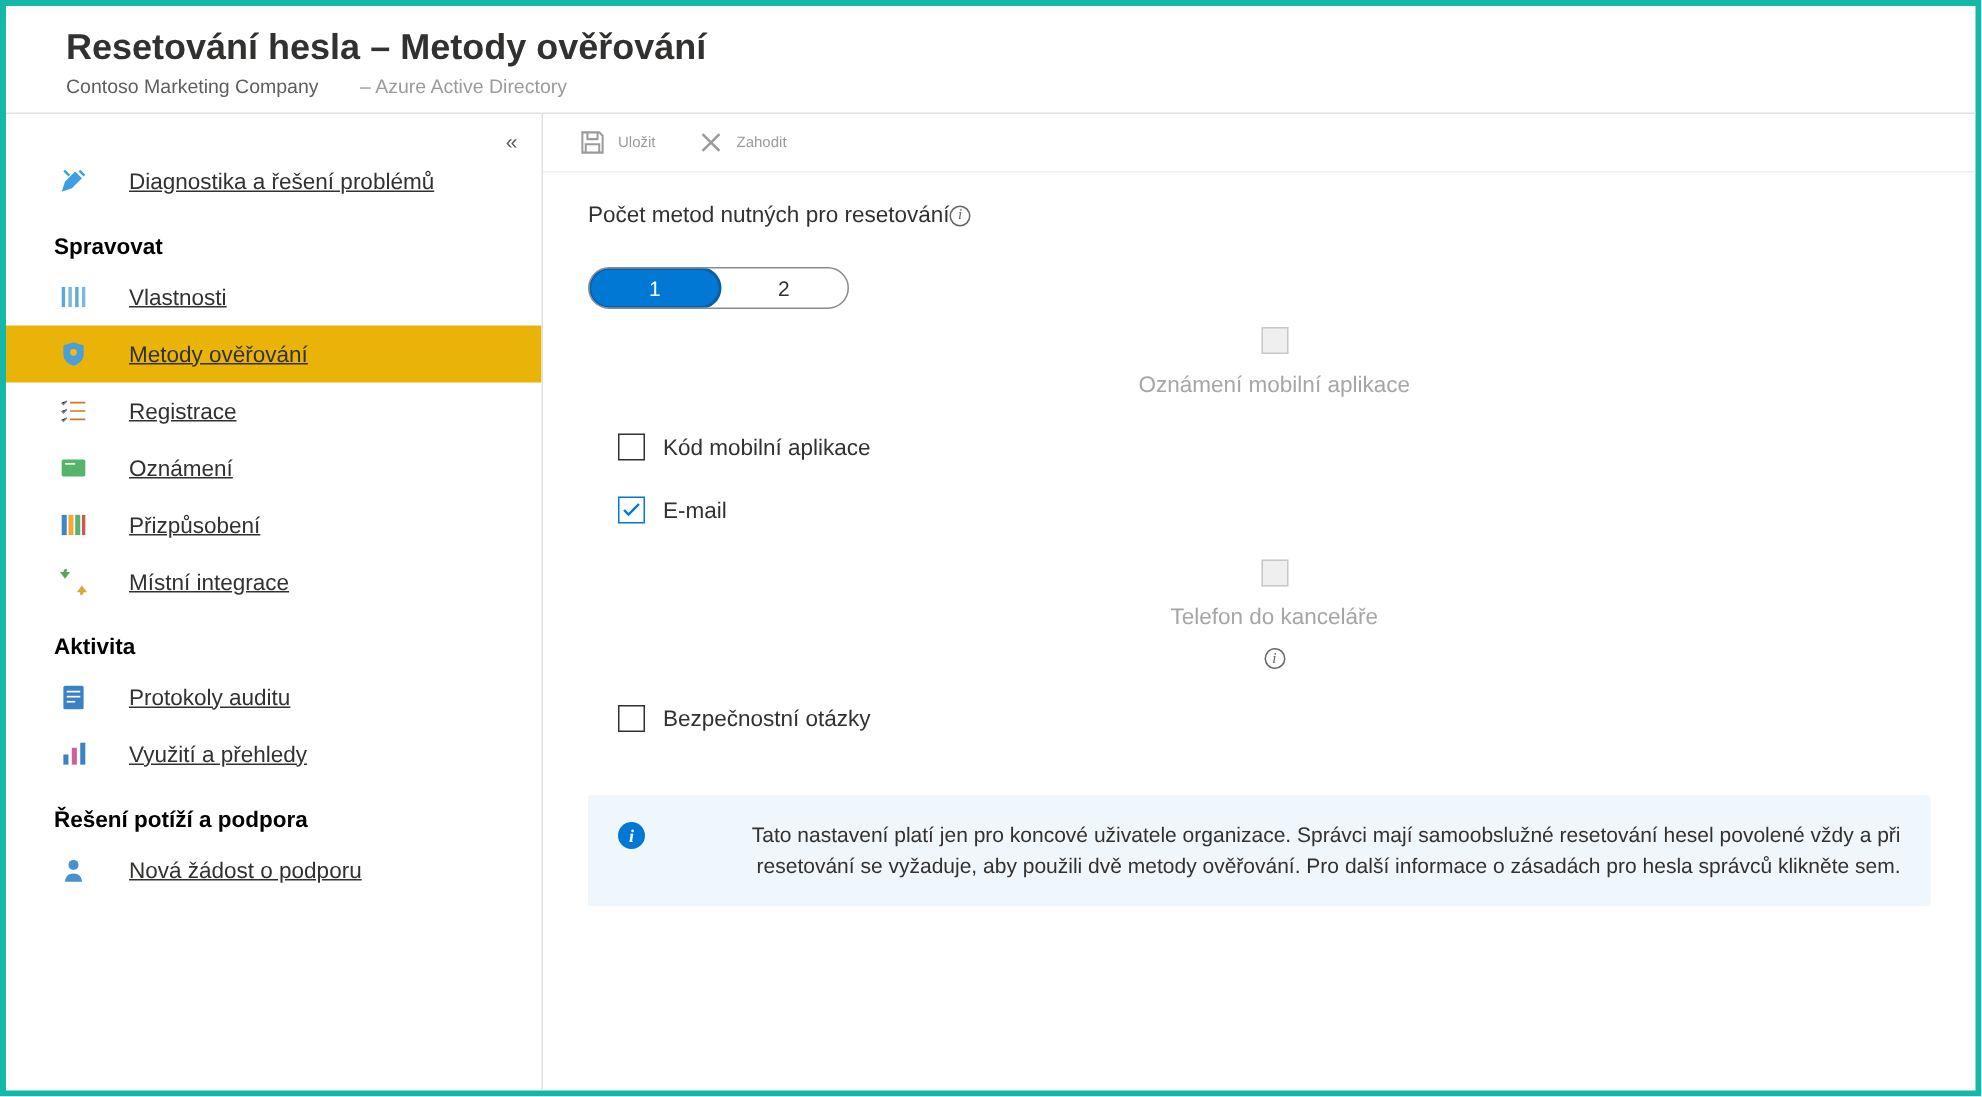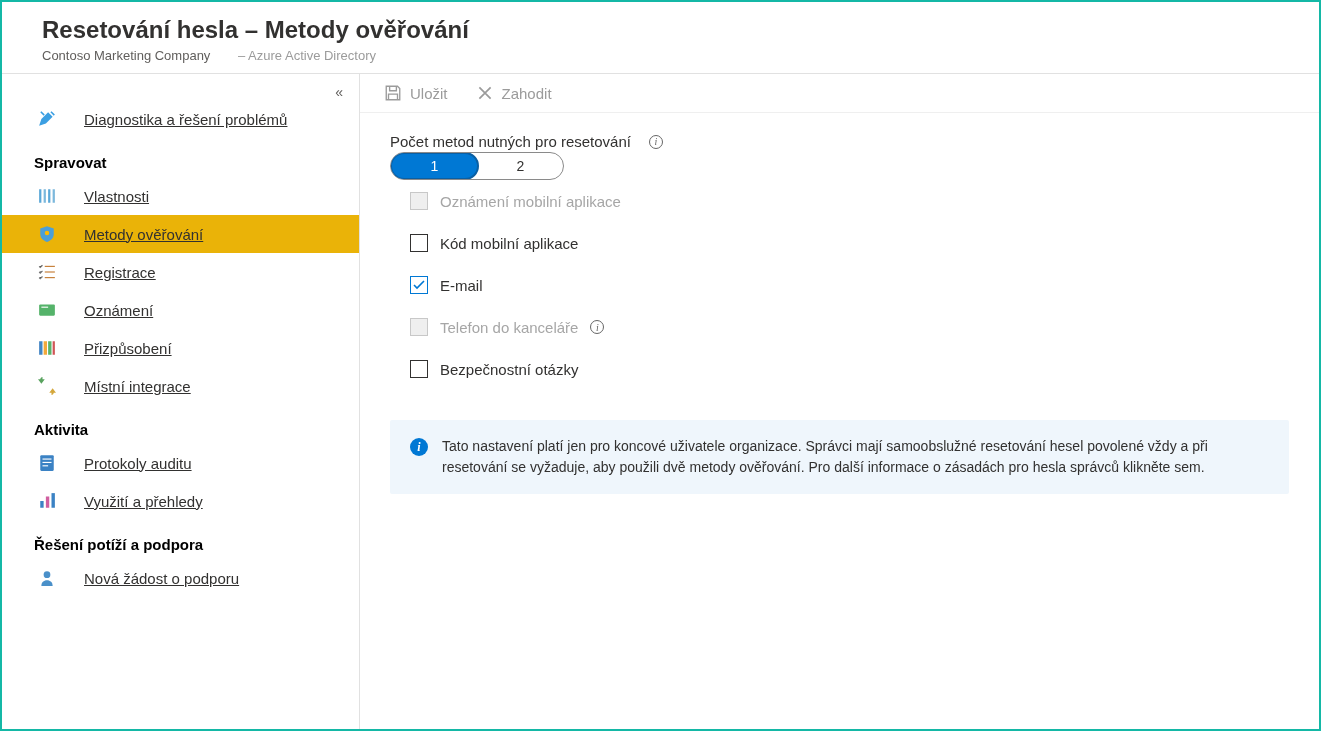--- a/index.html
+++ b/index.html
@@ -1,49 +1,49 @@
 <!DOCTYPE html>
 <html><head>
 <meta charset="utf-8">
 <style>
   * { box-sizing: border-box; margin: 0; padding: 0; }
   body { font-family: "Segoe UI", Arial, sans-serif; font-size: 14px; color: #323130; background: #fff; }
-  .page { width: 1321px; height: 731px; border: 2px solid #14b8a6; display: flex; flex-direction: column; }
+  .page { width: 1321px; height: 731px; border: 4px solid #14b8a6; display: flex; flex-direction: column; }
   .header { padding: 14px 40px 10px 40px; border-bottom: 1px solid #e1e1e1; }
   .header h1 { font-size: 24px; font-weight: 600; color: #323130; }
   .header .sub { font-size: 13px; color: #605e5c; margin-top: 4px; }
   .header .sub .grey { color: #9b9b9b; margin-left: 24px; }
   .body { flex: 1; display: flex; overflow: hidden; }
   .sidebar { width: 358px; border-right: 1px solid #e1e1e1; padding-top: 6px; overflow: auto; }
   .collapse-row { display: flex; justify-content: flex-end; padding: 4px 16px 0 0; color: #605e5c; font-size: 14px; }
   .collapse-row span { cursor: pointer; }
   .side-item { display: flex; align-items: center; gap: 28px; padding: 10px 18px 10px 36px; font-size: 15px; color: #323130; cursor: pointer; text-decoration: underline; }
   .side-item.active { background: #eab308; }
   .side-item .icon { width: 18px; height: 18px; display: flex; align-items: center; justify-content: center; }
   .side-section { padding: 16px 18px 6px 32px; font-size: 15px; font-weight: 600; color: #000000; }
   .main { flex: 1; display: flex; flex-direction: column; overflow: auto; }
   .toolbar { display: flex; gap: 28px; padding: 10px 24px; border-bottom: 1px solid #efefef; }
-  .tool-btn { display: flex; align-items: center; gap: 8px; color: #9b9b9b; font-size: 15px; cursor: pointer; }
+  .tool-btn { display: flex; align-items: center; gap: 8px; color: #9b9b9b; font-size: 10px; cursor: pointer; }
   .tool-btn svg { width: 18px; height: 18px; }
   .content { padding: 20px 30px; }
-  .field-label { font-size: 15px; color: #323130; margin-bottom: 2px; display: flex; align-items: center; gap: 18px; }
+  .field-label { font-size: 15px; color: #323130; margin-bottom: 26px; display: flex; align-items: center; gap: 0; }
   .info-icon { width: 14px; height: 14px; border: 1px solid #666; border-radius: 50%; display: inline-flex; align-items: center; justify-content: center; font-size: 10px; color: #666; font-style: italic; font-family: serif; }
   .toggle-pill { display: inline-flex; border: 1px solid #8a8a8a; border-radius: 14px; overflow: hidden; width: 174px; height: 28px; }
   .toggle-opt { flex: 1; display: flex; align-items: center; justify-content: center; font-size: 14px; cursor: pointer; }
   .toggle-opt.selected { background: #0078d4; color: #fff; border-radius: 14px; border: 2px solid #0a5fa3; margin: -1px; }
   .methods-label { margin-top: 36px; font-size: 15px; color: #323130; margin-bottom: 14px; }
   .check-row { display: flex; align-items: center; gap: 12px; padding: 12px 0 12px 20px; font-size: 15px; }
-  .check-row.disabled { color: #a6a6a6; }
+  .check-row.disabled { color: #a6a6a6; flex-direction: column; }
   .checkbox { width: 18px; height: 18px; border: 1px solid #323130; display: inline-flex; align-items: center; justify-content: center; background: #fff; }
   .check-row.disabled .checkbox { border-color: #c8c8c8; background: #efefef; }
   .checkbox.checked { border-color: #0078d4; }
   .checkbox.checked svg { width: 14px; height: 14px; }
   .infobox { margin-top: 30px; background: #eff6fc; border-radius: 2px; padding: 16px 20px; display: flex; gap: 14px; align-items: flex-start; max-width: 900px; }
   .infobox .info-badge { width: 18px; height: 18px; border-radius: 50%; background: #0078d4; color: #fff; display: flex; align-items: center; justify-content: center; font-size: 12px; font-weight: bold; font-style: italic; font-family: serif; flex-shrink: 0; margin-top: 2px; }
-  .infobox .text { font-size: 14px; line-height: 1.5; color: #323130; }
+  .infobox .text { font-size: 14px; line-height: 1.5; color: #323130; text-align: right; }
 </style>
 </head>
 <body>
 
 <div class="page">
   <div class="header">
     <h1>Resetování hesla – Metody ověřování</h1>
     <div class="sub">
       <span>Contoso Marketing Company</span>
       <span class="grey">– Azure Active Directory</span>

